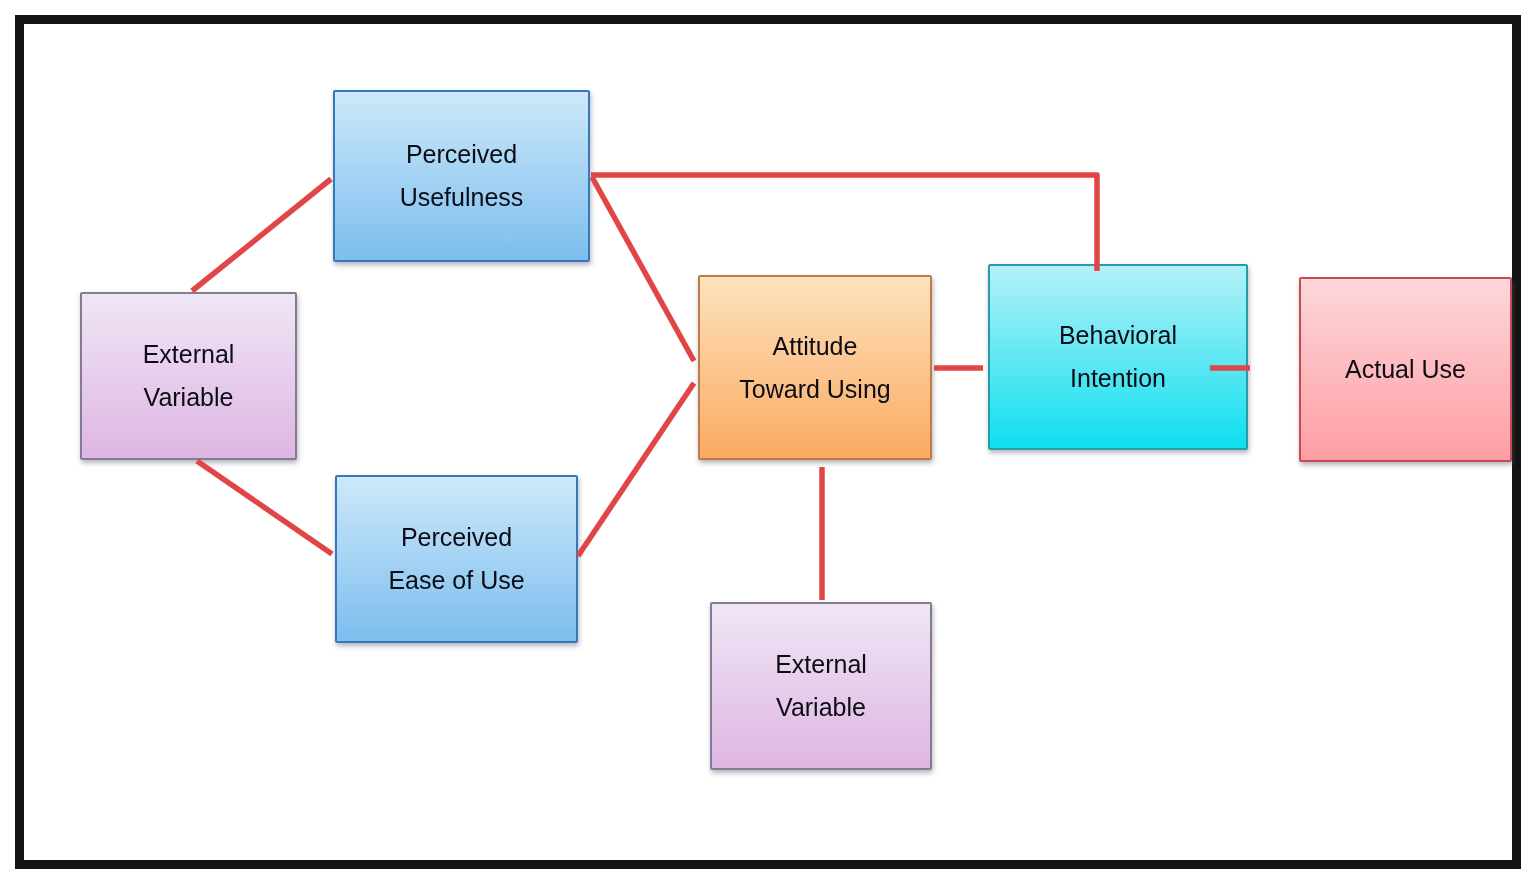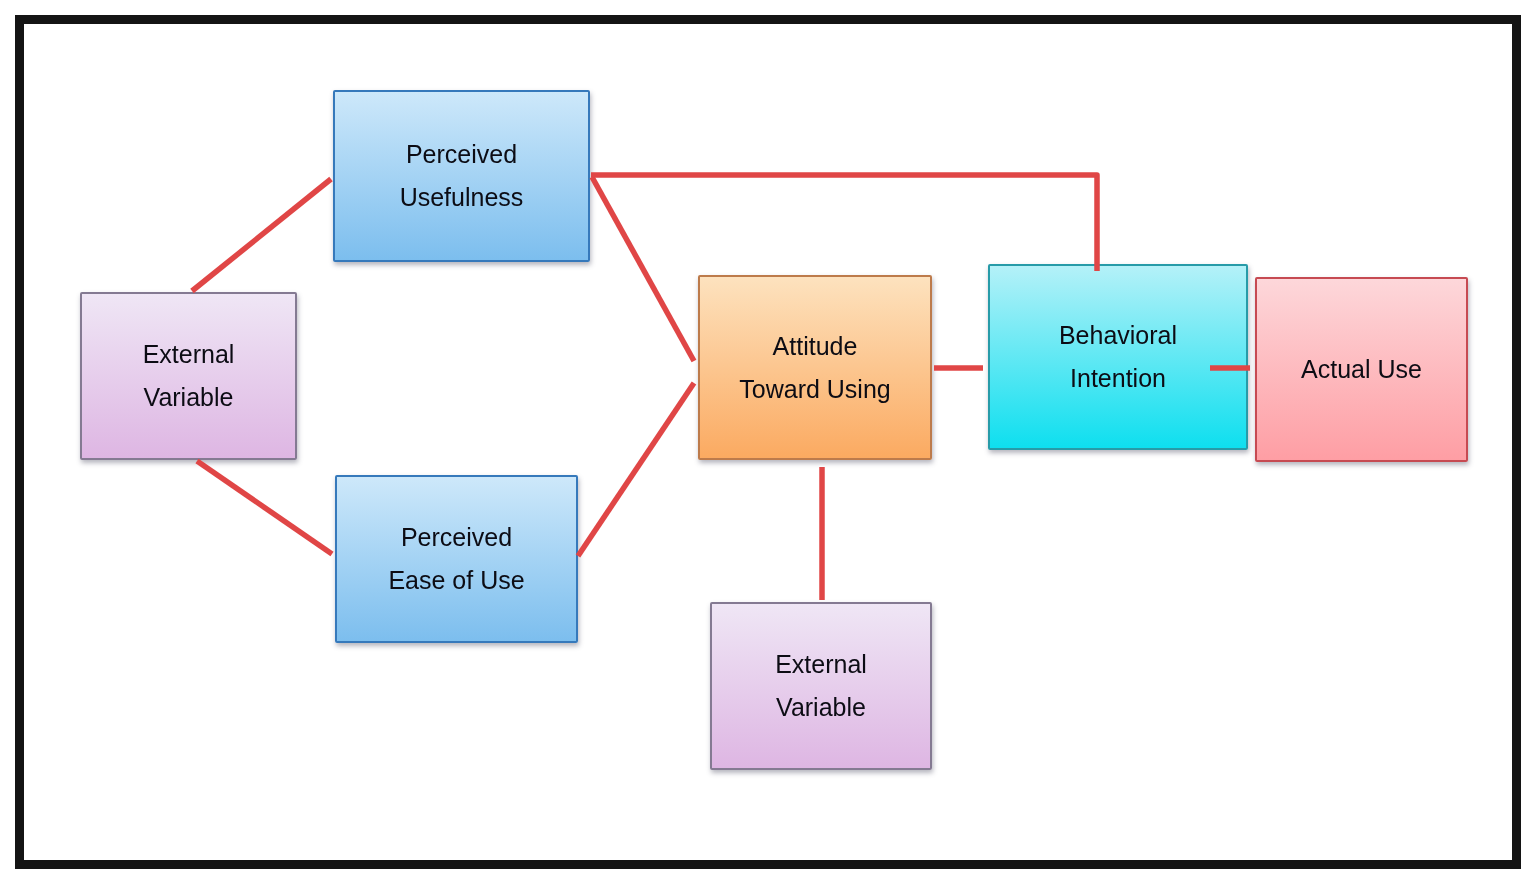--- a/index.html
+++ b/index.html
@@ -90,21 +90,21 @@
   <div class="node" id="node-ev-bottom" style="background: linear-gradient(rgb(239, 230, 245) 0%, rgb(222, 182, 227) 100%); border-color: rgb(132, 122, 146);">
     <span class="label">External
 Variable</span>
   </div>
 
   <div class="node" id="node-bi" style="background: linear-gradient(rgb(180, 241, 248) 0%, rgb(14, 223, 239) 100%); border-color: rgb(39, 155, 168);">
     <span class="label">Behavioral
 Intention</span>
   </div>
 
-  <div class="node" id="node-actual" style="background: linear-gradient(rgb(253, 215, 218) 0%, rgb(254, 158, 164) 100%); border-color: rgb(198, 74, 82);">
+  <div class="node" id="node-actual" style="background: linear-gradient(rgb(253, 215, 218) 0%, rgb(254, 158, 164) 100%); border-color: rgb(198, 74, 82); margin-left: 44px;">
     <span class="label">Actual Use</span>
   </div>
 
   <svg class="arrows" viewBox="0 0 1536 884">
     <defs>
       <marker id="arrowhead" viewBox="0 0 10 10" refX="8.5" refY="5" markerWidth="3.4" markerHeight="3.4" orient="auto-start-reverse">
         <path d="M 0 0 L 10 5 L 0 10 z" class="ah" fill="#e04646"></path>
       </marker>
     </defs>
 

